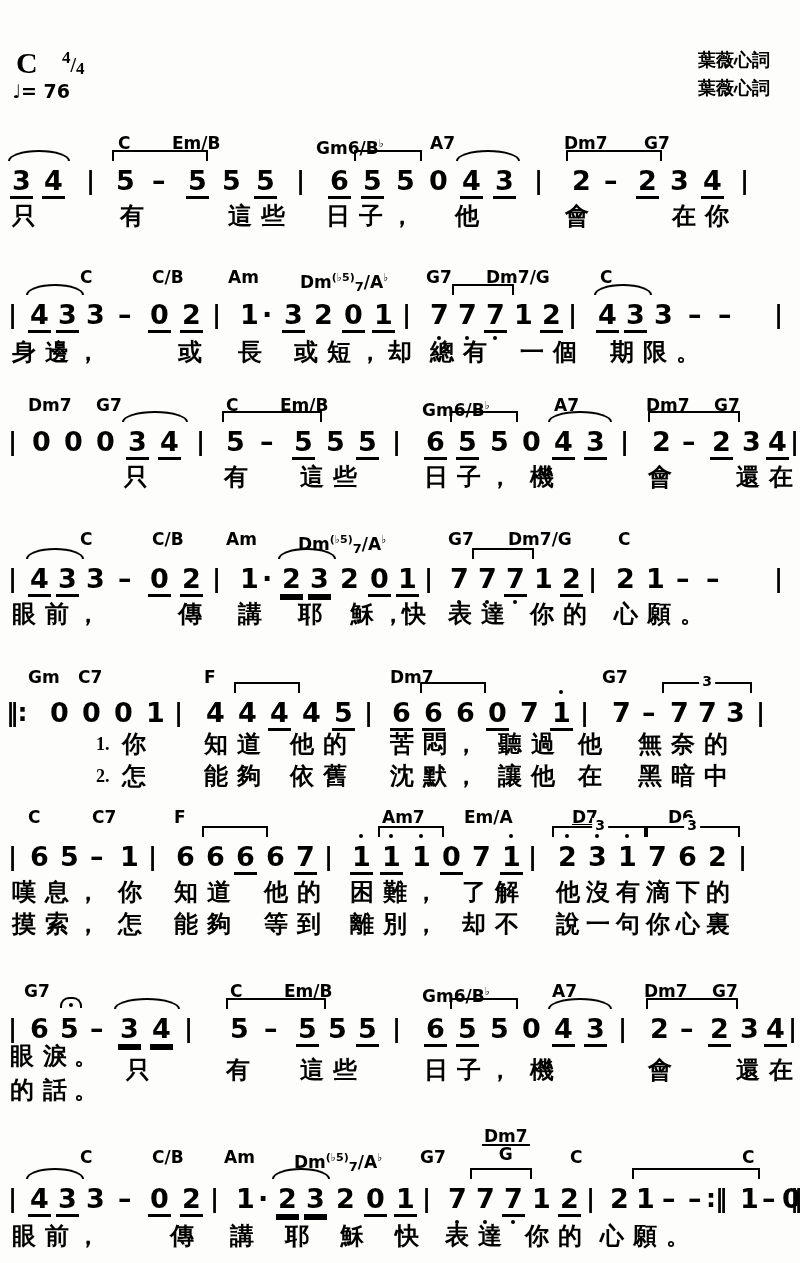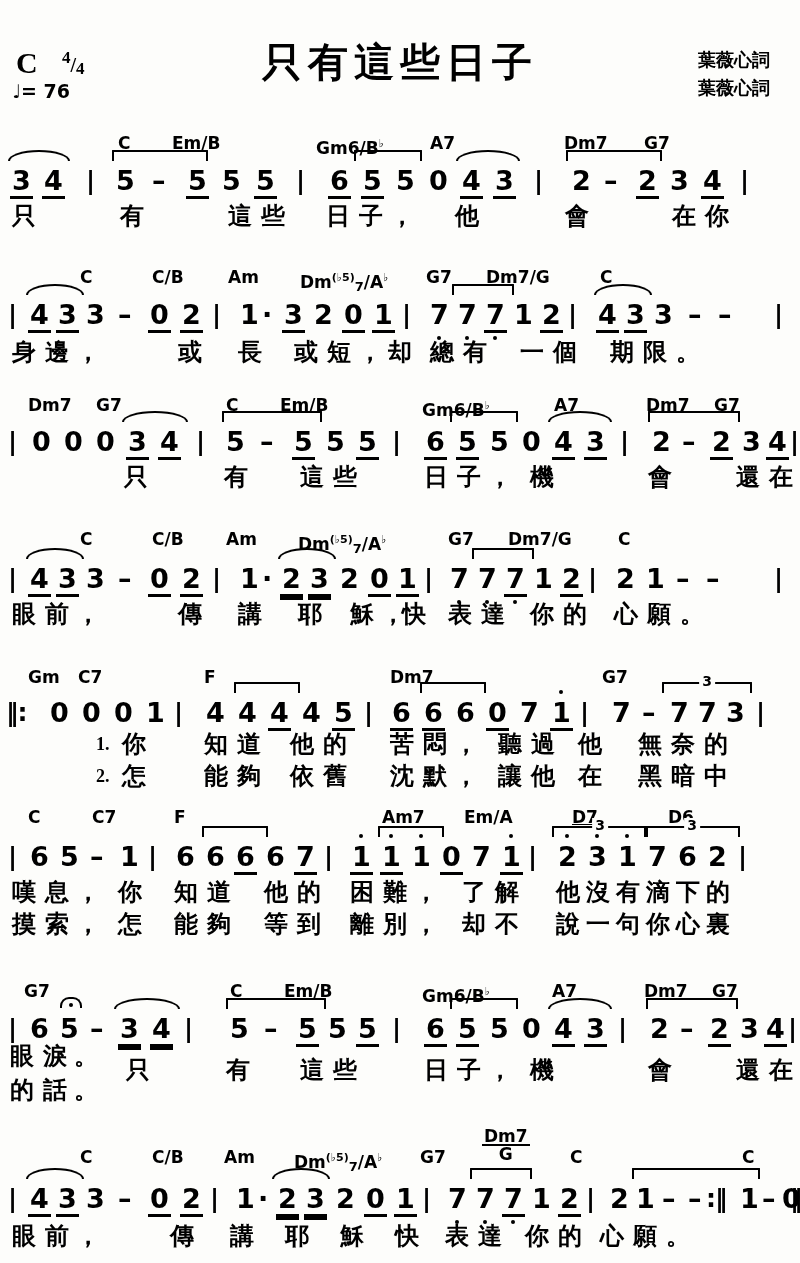--- a/index.html
+++ b/index.html
@@ -41,21 +41,20 @@
   .cstack{display:inline-flex;flex-direction:column;align-items:center;line-height:16px}
   .ctop{border-bottom:2px solid #000;padding:0 2px}
   .lyr{position:absolute;font-family:"Liberation Serif",serif;font-weight:bold;
        font-size:24px;line-height:28px;white-space:nowrap}
   .lyr.small{font-size:18px;line-height:28px}
 </style>
 </head>
 <body>
 
 <div id="page">
-  <h1 class="title">只有這些日子</h1>
 
   <div class="credits">
     <div>葉薇心詞</div>
     <div>葉薇心詞</div>
   </div>
 
   <div class="keysig">C</div>
   <div class="timesig"><span class="tsup">4</span>/<span class="tsub">4</span></div>
   <div class="tempo">♩= 76</div>
 

